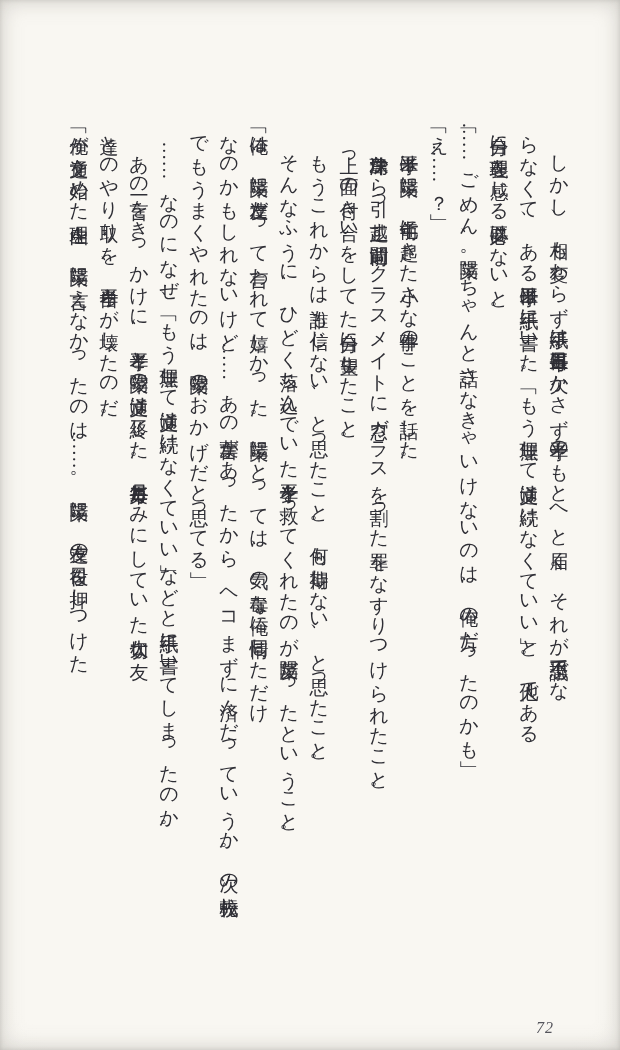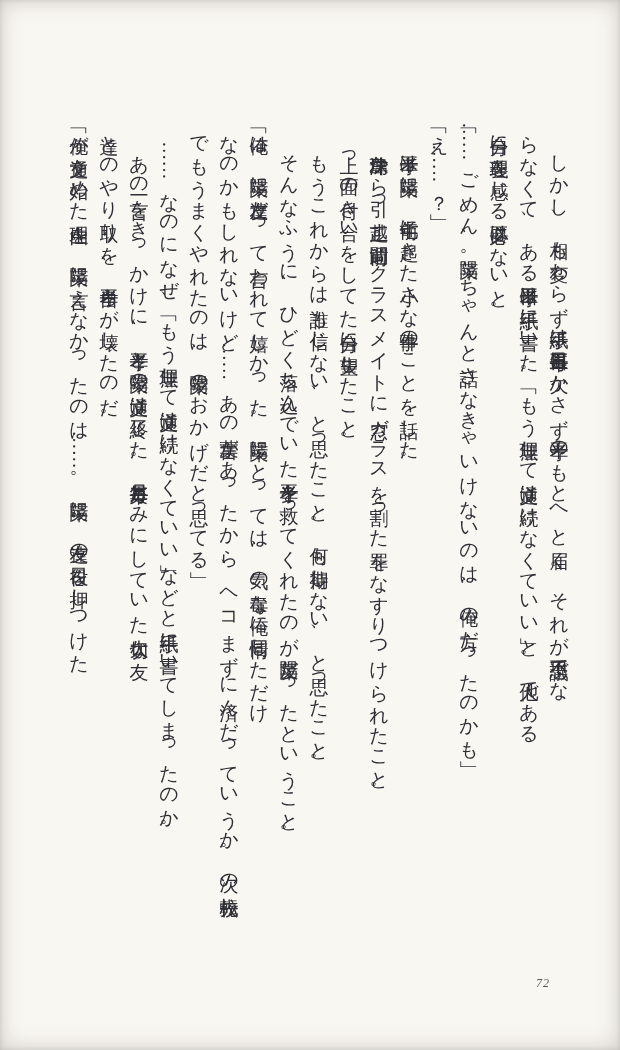--- a/index.html
+++ b/index.html
@@ -37,22 +37,22 @@
     text-align: left;
   }
   .text-line {
     margin: 0;
     padding: 0;
     white-space: nowrap;
   }
   .page-number {
     position: absolute;
     left: 536px;
-    top: 976px;
-    font-size: 12px;
+    top: 1019px;
+    font-size: 16px;
     font-style: italic;
     color: #55555c;
     letter-spacing: 1px;
   }
 </style>
 </head>
 <body>
 
 <div class="book-page">
   <div class="text-block">

